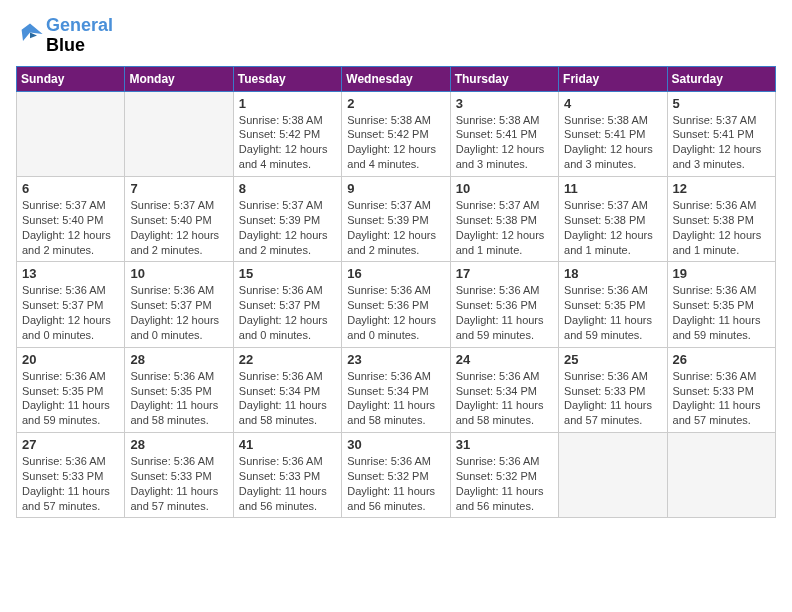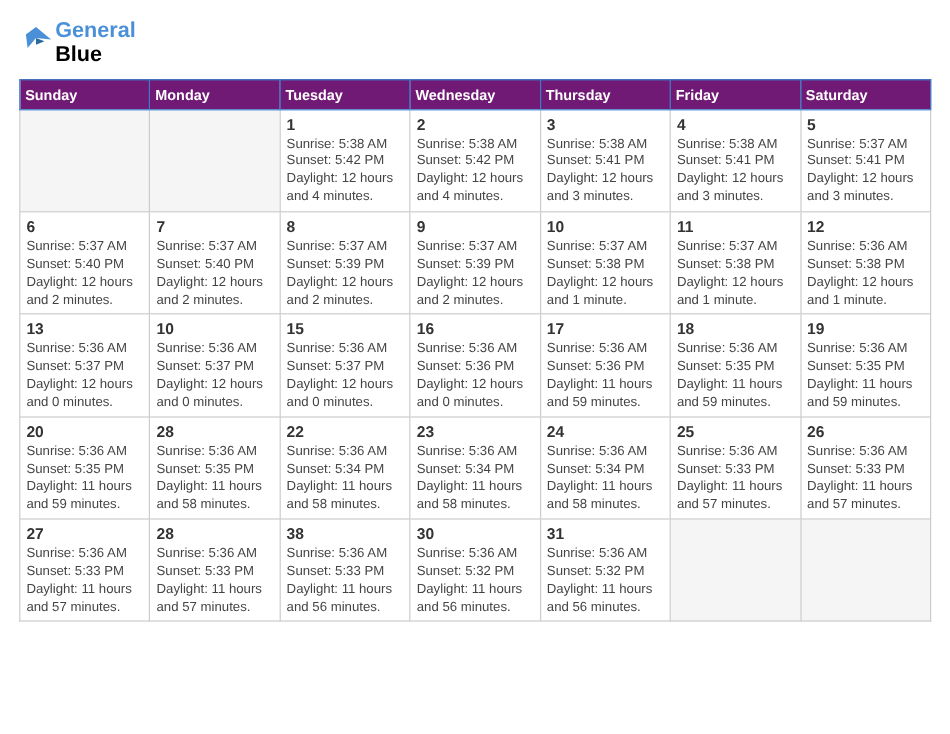--- a/index.html
+++ b/index.html
@@ -320,21 +320,21 @@
 and 57 minutes.</div>
         </td>
         <td>
           <span class="day-number">28</span>
           <div class="day-info" style="white-space: pre-line;">Sunrise: 5:36 AM
 Sunset: 5:33 PM
 Daylight: 11 hours
 and 57 minutes.</div>
         </td>
         <td>
-          <span class="day-number">38</span>
+          <span class="day-number">41</span>
           <div class="day-info" style="white-space: pre-line;">Sunrise: 5:36 AM
 Sunset: 5:33 PM
 Daylight: 11 hours
 and 56 minutes.</div>
         </td>
         <td>
           <span class="day-number">30</span>
           <div class="day-info" style="white-space: pre-line;">Sunrise: 5:36 AM
 Sunset: 5:32 PM
 Daylight: 11 hours

